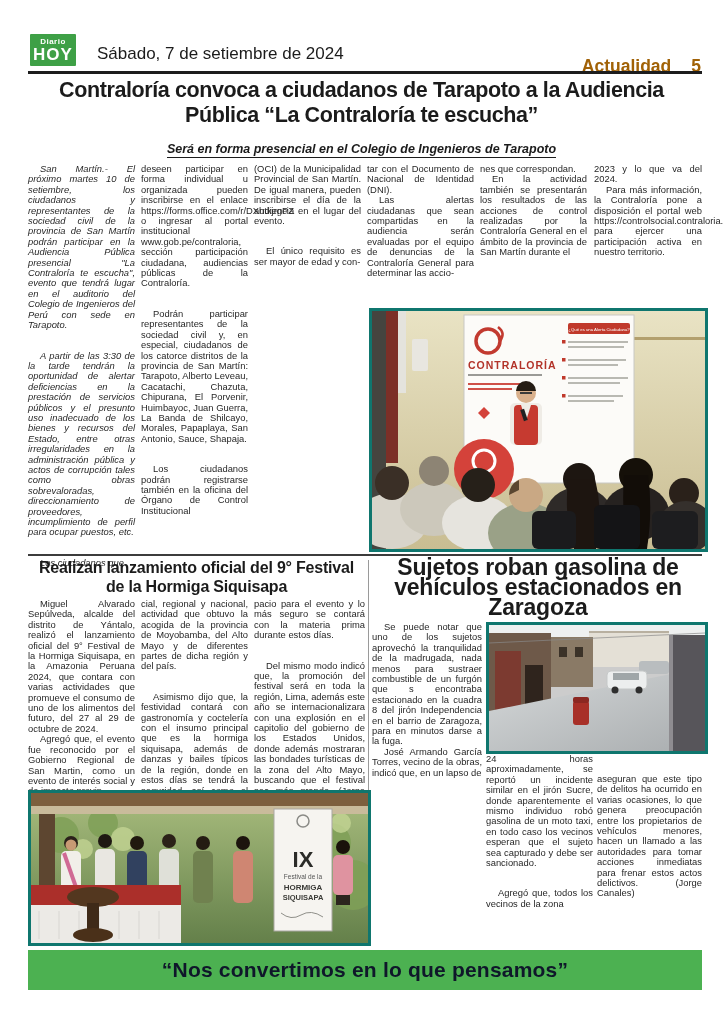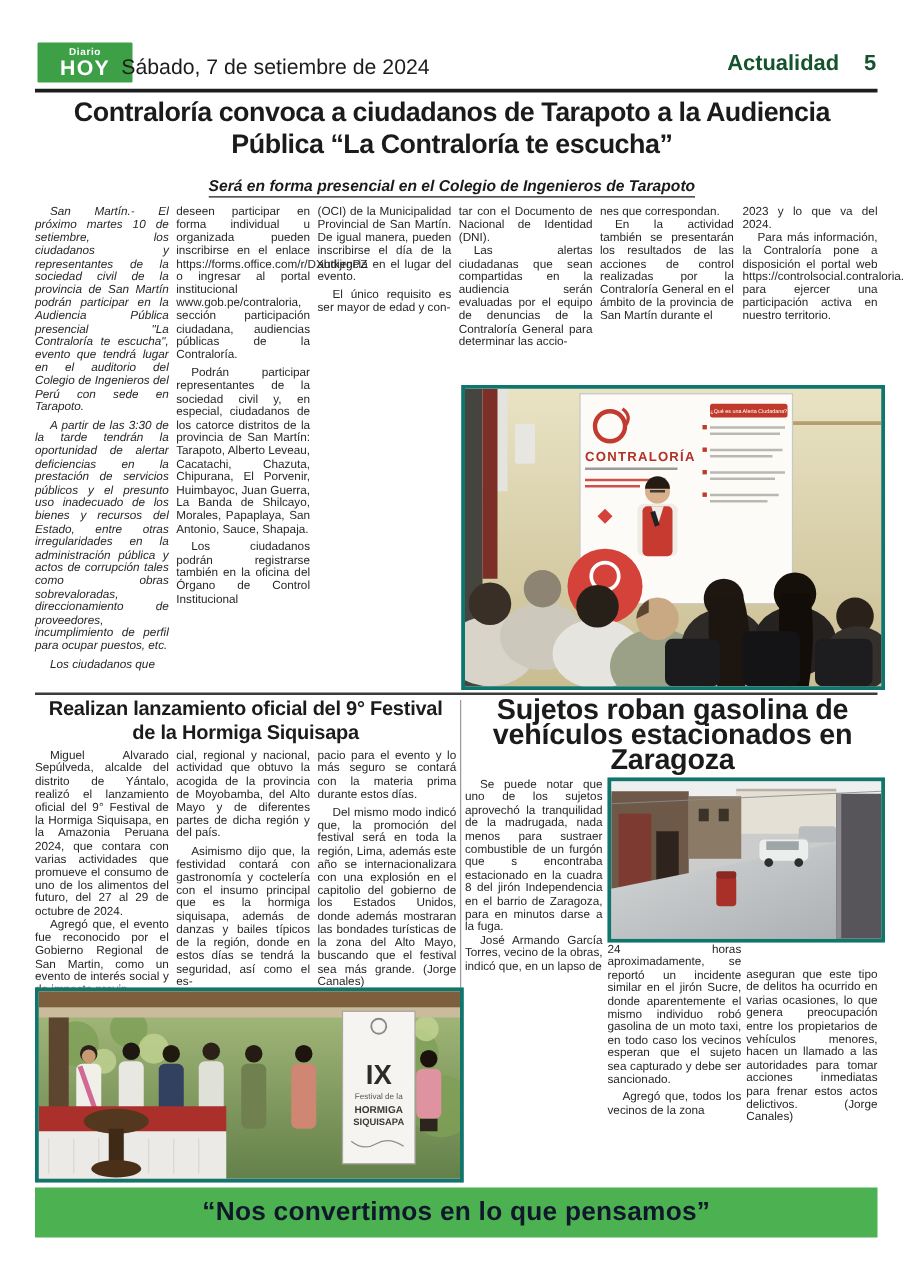--- a/index.html
+++ b/index.html
@@ -1,37 +1,37 @@
 <!DOCTYPE html>
 <html><head>
 <meta charset="utf-8">
 <style>
   html,body{margin:0;padding:0;background:#ffffff;}
   .page{position:relative;width:723px;height:1024px;background:#fff;overflow:hidden;
         font-family:"Liberation Sans", sans-serif;color:#222;}
   
-  .logo{position:absolute;left:30px;top:34px;width:76px;height:32px;background:#3EA046;
+  .logo{position:absolute;left:30px;top:34px;width:46px;height:32px;background:#3EA046;
         display:flex;flex-direction:column;align-items:center;justify-content:center;border-radius:1px;}
   .logo-top{font-size:8px;font-weight:bold;color:#fff;line-height:8px;letter-spacing:.5px;}
   .logo-main{font-size:17px;font-weight:900;color:#fff;line-height:17px;letter-spacing:1px;}
   .date{position:absolute;left:97px;top:44px;font-size:17px;color:#1c1c1c;}
-  .section-wrap{position:absolute;right:22px;top:40px;font-size:17.5px;font-weight:bold;color:#14532d;}
+  .section-wrap{position:absolute;right:22px;top:56px;font-size:17.5px;font-weight:bold;color:#a16207;}
   .pagenum{margin-left:20px;}
   .header-rule{position:absolute;left:28px;top:71px;width:674px;height:3px;background:#1d1d1d;}
   
   .h1{position:absolute;left:24px;top:78px;width:675px;margin:0;text-align:center;
       font-size:21.5px;line-height:25px;font-weight:bold;letter-spacing:-0.4px;color:#1b1b1b;}
   .subhead{position:absolute;left:0;top:142px;width:723px;text-align:center;
       font-size:12.5px;font-style:italic;font-weight:600;color:#1b1b1b;}
   .subhead span{border-bottom:1px solid #1b1b1b;padding-bottom:1px;}
   
   .col{position:absolute;font-size:9.4px;line-height:10.4px;text-align:justify;color:#272727;}
   .col p{margin:0;text-indent:12px;}
   .col p.noind{text-indent:0;}
-  .col p.gap{margin-top:4px;}
+  .col p.gap{margin-top:20px;}
   .a1c{top:164px;width:107px;}
   .a1c1{left:28px;font-style:italic;}  .a1c2{left:141px;} .a1c3{left:254px;}
   .a1c4{left:367px;} .a1c5{left:480px;} .a1c6{left:594px;width:108px;}
   
   .divider-h{position:absolute;left:28px;top:554px;width:674px;height:2px;background:#3c3c3c;}
   .divider-v{position:absolute;left:368px;top:560px;width:1px;height:386px;background:#9a9a9a;}
   
   .h2a{position:absolute;left:28px;top:559px;width:337px;margin:0;text-align:center;
        font-size:16px;line-height:18.5px;font-weight:bold;color:#1b1b1b;letter-spacing:-0.2px;}
   .a2c{top:599px;width:107px;}

